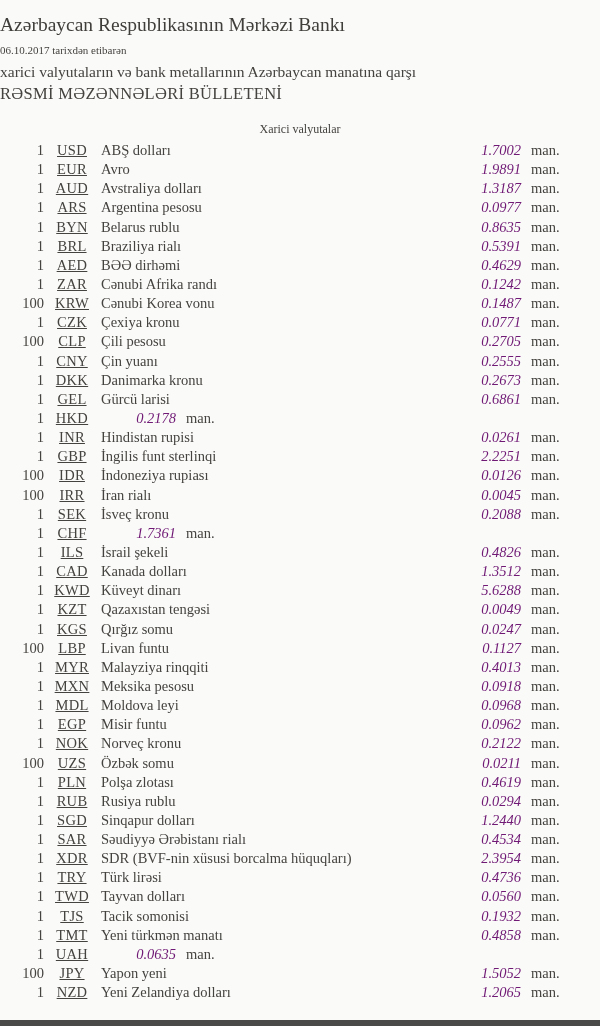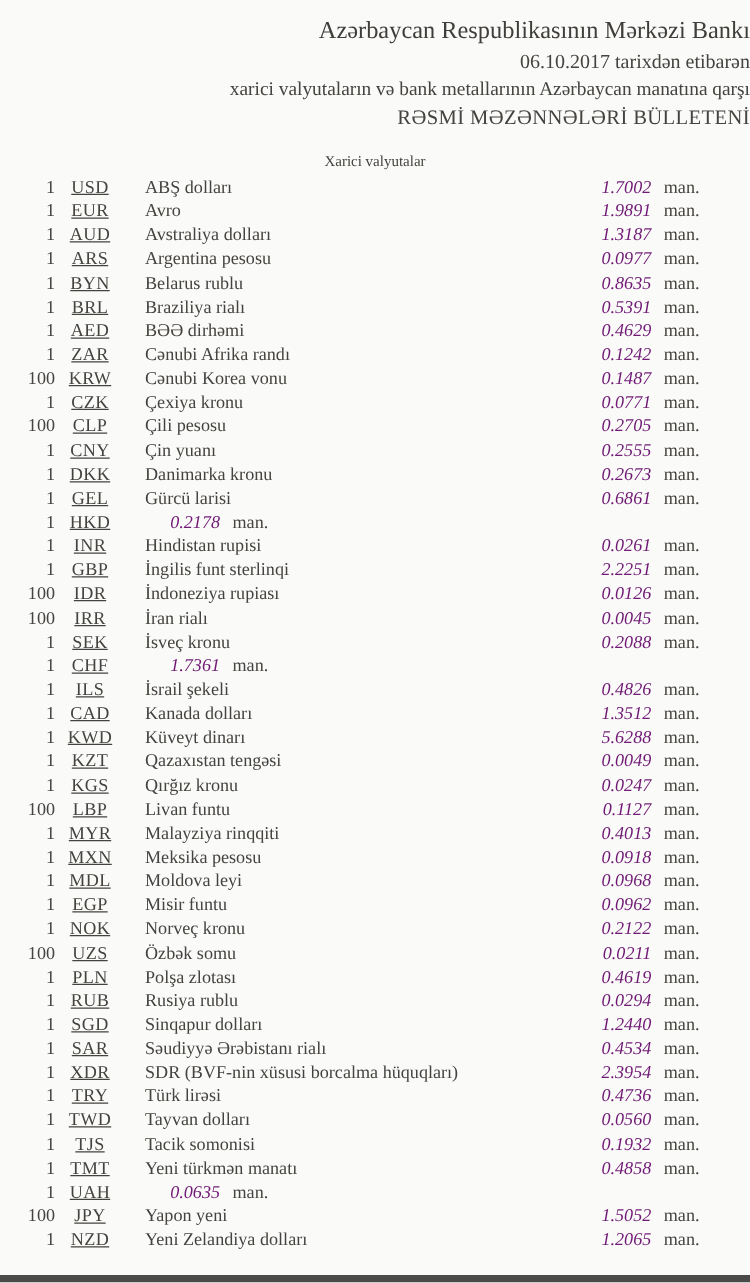--- a/index.html
+++ b/index.html
@@ -10,29 +10,29 @@
     background: #fafaf9;
     font-family: "Liberation Serif", "DejaVu Serif", serif;
     color: #45433f;
     overflow: hidden;
   }
   .header {
     position: absolute;
     top: 11px;
     left: 0;
     right: 0;
-    text-align: right;
+    text-align: left;
   }
   .bank-title {
     font-size: 19.5px;
     line-height: 27px;
     color: #403e3a;
   }
   .date-line {
-    font-size: 16px;
+    font-size: 11px;
     line-height: 20px;
     margin-top: 2px;
   }
   .subtitle {
     font-size: 15.5px;
     line-height: 21px;
     margin-top: 1px;
   }
   .bulletin-title {
     font-size: 16.5px;
@@ -56,21 +56,21 @@
   .row {
     display: flex;
     align-items: baseline;
     height: 19.15px;
     line-height: 19.15px;
     font-size: 14.5px;
     padding-right: 33px;
   }
   .qty   { width: 44px; text-align: right; flex: none; }
   .code  { width: 44px; margin-left: 6px; text-align: center; flex: none; letter-spacing: 0.3px; text-decoration: underline; }
-  .name  { flex: 1; margin-left: 22px; white-space: nowrap; overflow: hidden; }
+  .name  { flex: 1; margin-left: 7px; white-space: nowrap; overflow: hidden; }
   .rate  { width: 82px; text-align: right; flex: none; font-style: italic; color: #701a75; }
   .unit  { width: 36px; margin-left: 10px; flex: none; }
   .bottom-strip {
     position: absolute;
     left: 0;
     right: 0;
     bottom: 0;
     height: 6px;
     background: #4a4a48;
   }
@@ -284,21 +284,21 @@
     <span class="qty">1</span>
     <span class="code">KZT</span>
     <span class="name">Qazaxıstan tengəsi</span>
     <span class="rate">0.0049</span>
     <span class="unit">man.</span>
   </div>
 
   <div class="row">
     <span class="qty">1</span>
     <span class="code">KGS</span>
-    <span class="name">Qırğız kronu</span>
+    <span class="name">Qırğız somu</span>
     <span class="rate">0.0247</span>
     <span class="unit">man.</span>
   </div>
 
   <div class="row">
     <span class="qty">100</span>
     <span class="code">LBP</span>
     <span class="name">Livan funtu</span>
     <span class="rate">0.1127</span>
     <span class="unit">man.</span>

